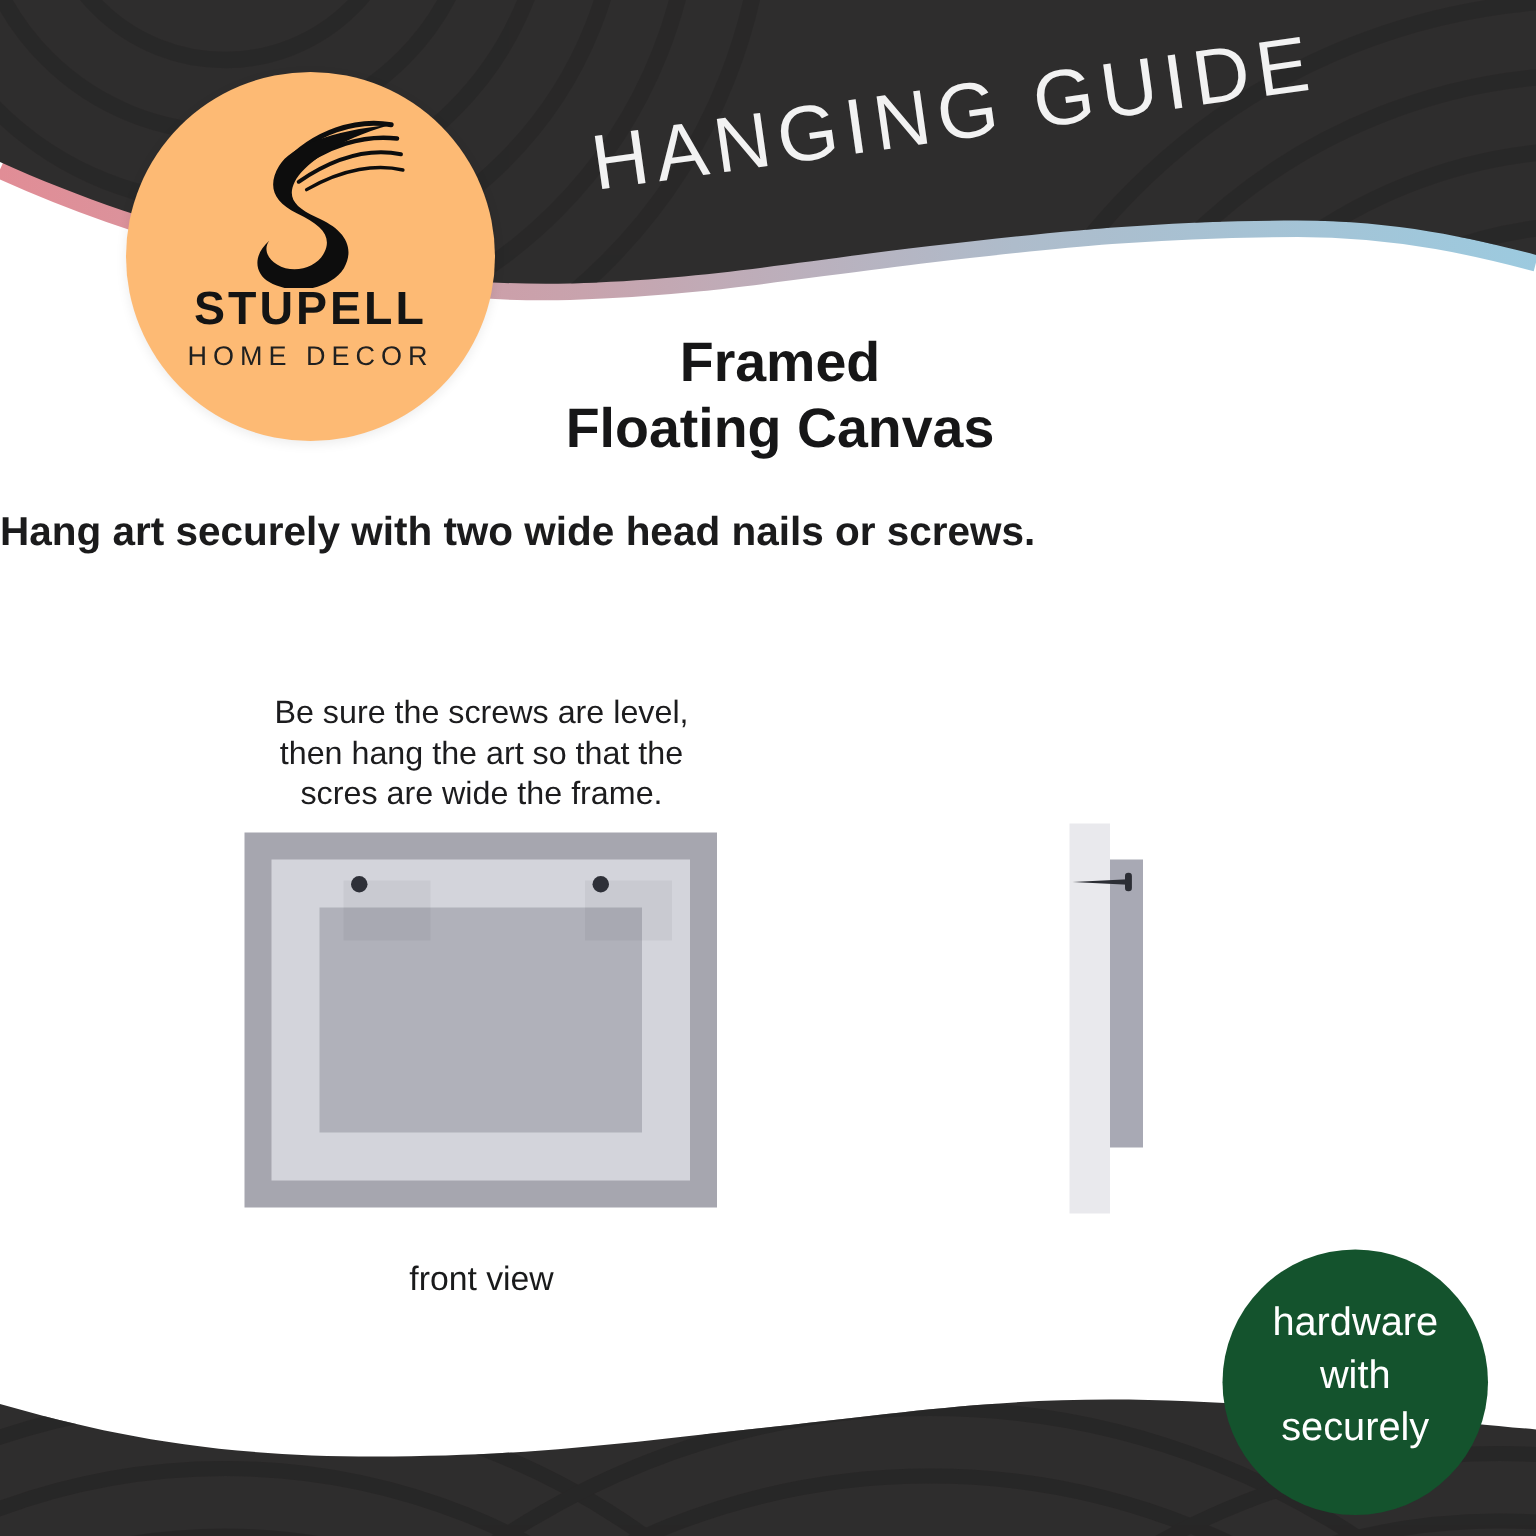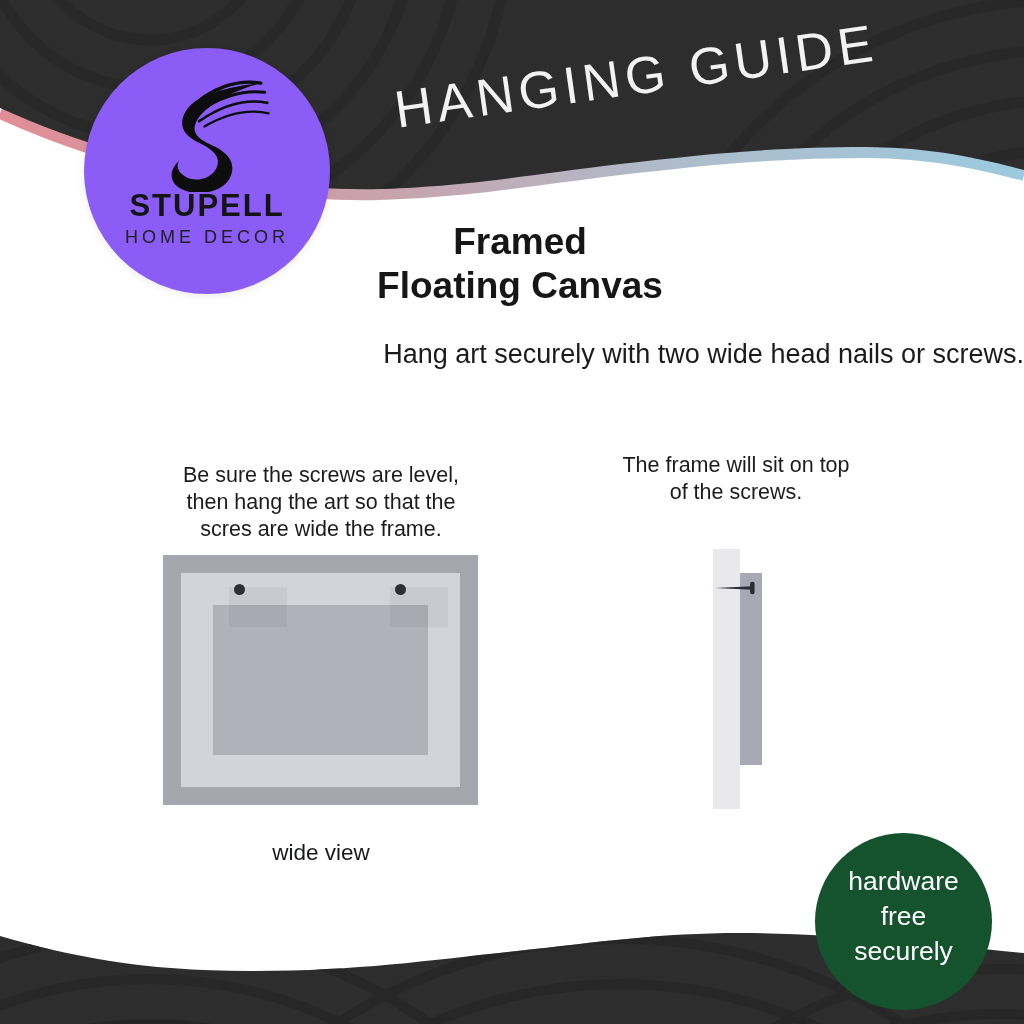--- a/index.html
+++ b/index.html
@@ -15,35 +15,35 @@
   
   .header-title{
     position:absolute;left:346px;top:46px;width:580px;text-align:center;
     transform:rotate(-8deg);transform-origin:center;
     font-size:52px;font-weight:500;letter-spacing:5px;color:#f2f2f2;z-index:2;white-space:nowrap;
   }
 
   
   .logo-circle{
     position:absolute;left:84px;top:48px;width:246px;height:246px;border-radius:50%;
-    background:#8b5cf6;z-index:5;display:flex;flex-direction:column;align-items:center;
+    background:#fdba74;z-index:5;display:flex;flex-direction:column;align-items:center;
     box-shadow:0 2px 8px rgba(0,0,0,0.08);
   }
   .logo-swoosh{margin-top:26px;}
   .brand-name{font-size:31px;font-weight:600;letter-spacing:2px;color:#141414;margin-top:-4px;}
   .brand-tagline{font-size:18px;font-weight:400;letter-spacing:4px;color:#202020;margin-top:3px;}
 
   
   .product-title{
     position:absolute;left:8px;top:220px;width:1024px;text-align:center;z-index:2;
     font-size:37px;font-weight:700;line-height:44px;color:#161617;
   }
   .subtitle{
-    position:absolute;left:0;top:339px;width:1024px;text-align:right;z-index:2;
-    font-size:27px;font-weight:400;color:#1b1b1c;
+    position:absolute;left:0;top:339px;width:1024px;text-align:left;z-index:2;
+    font-size:27px;font-weight:700;color:#1b1b1c;
   }
 
   
   .panel-text{position:absolute;z-index:2;text-align:center;font-size:21.5px;line-height:27px;font-weight:500;color:#1c1c1e;}
   .panel-text.left{left:140px;top:446px;width:362px;margin-top:16px;}
   .panel-text.right{left:556px;top:452px;width:360px;}
 
   
   .frame-outer{position:absolute;left:163px;top:555px;width:315px;height:250px;background:#a6a6af;z-index:2;}
   .frame-mid{position:absolute;left:18px;top:18px;right:18px;bottom:18px;background:#d3d4db;}
@@ -125,47 +125,43 @@
   </div>
 
   <div class="subtitle">Hang art securely with two wide head nails or screws.</div>
 
   <div class="panel-text left">
     <div>Be sure the screws are level,</div>
     <div>then hang the art so that the</div>
     <div>scres are wide the frame.</div>
   </div>
 
-  <div class="panel-text right">
-    <div>The frame will sit on top</div>
-    <div>of the screws.</div>
-  </div>
 
   <div class="frame-outer">
     <div class="frame-mid">
       <div class="frame-canvas"></div>
     </div>
     <div class="screw-shadow" style="left:66px;top:32px;"></div>
     <div class="screw-shadow" style="left:227px;top:32px;"></div>
     <div class="screw" style="left:71px;top:29px;"></div>
     <div class="screw" style="left:232px;top:29px;"></div>
   </div>
-  <div class="caption front">wide view</div>
+  <div class="caption front">front view</div>
 
   <div class="wall-bar"></div>
   <div class="sideframe-bar"></div>
   <svg class="nail" width="46" height="16" viewBox="0 0 46 16">
     <polygon points="3,8 40,6.2 40,9.8" fill="#2c2e35"></polygon>
     <rect x="38" y="1.8" width="4.6" height="12.4" rx="2.2" fill="#2c2e35"></rect>
   </svg>
 
   <div class="badge">
     <div class="badge-inner">
       <div class="badge-line">hardware</div>
-      <div class="badge-line">free</div>
+      <div class="badge-line">with</div>
       <div class="badge-line">securely</div>
     </div>
   </div>
 
   <svg class="band bottom" width="1024" height="130" viewBox="0 0 1024 130">
     <defs>
       <clipPath id="bottomClip">
         <path d="M0,42 C70,62 140,77 250,77 C360,77 430,66 517,57 C600,48 660,39 740,39 C830,39 950,52 1024,59 L1024,130 L0,130 Z"></path>
       </clipPath>
     </defs>

